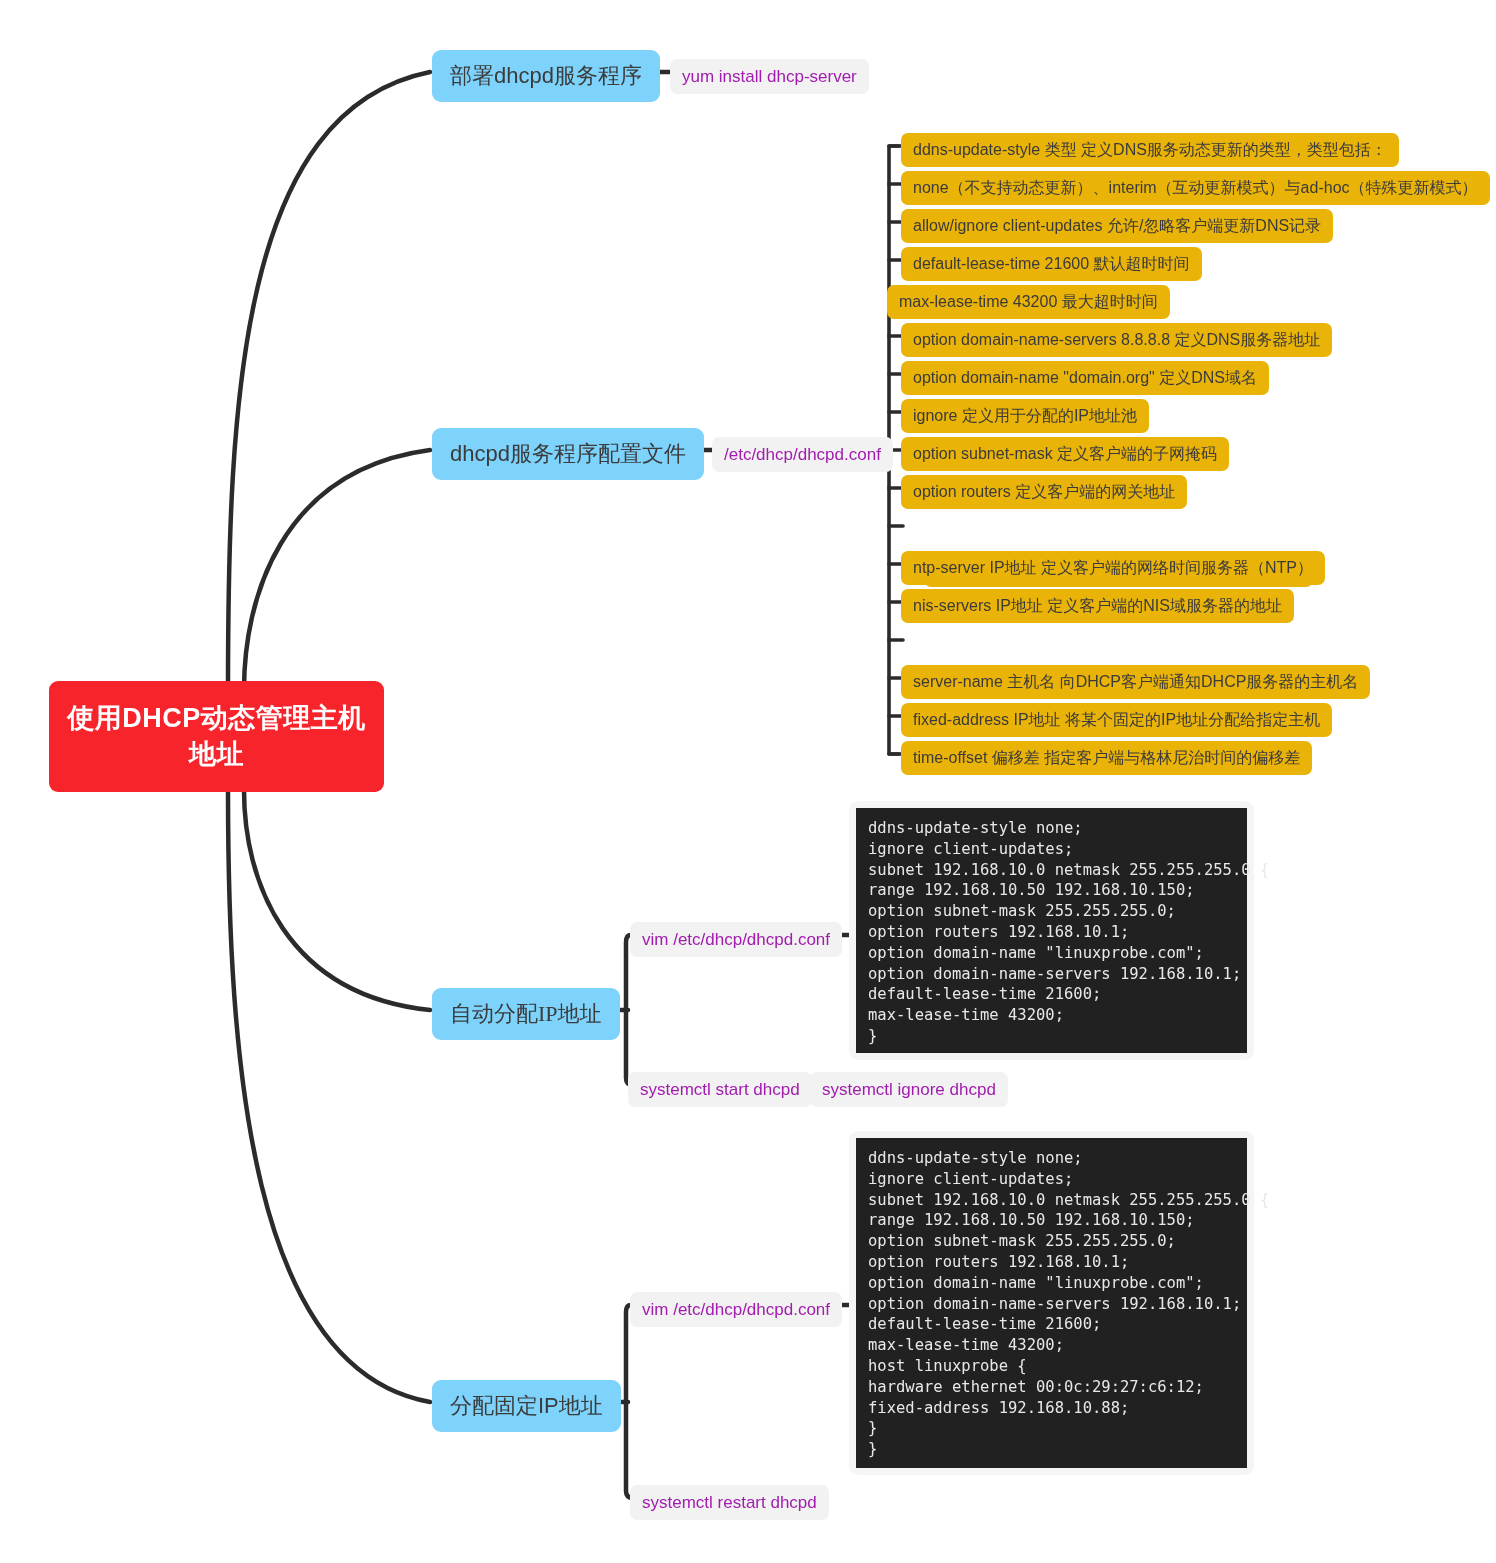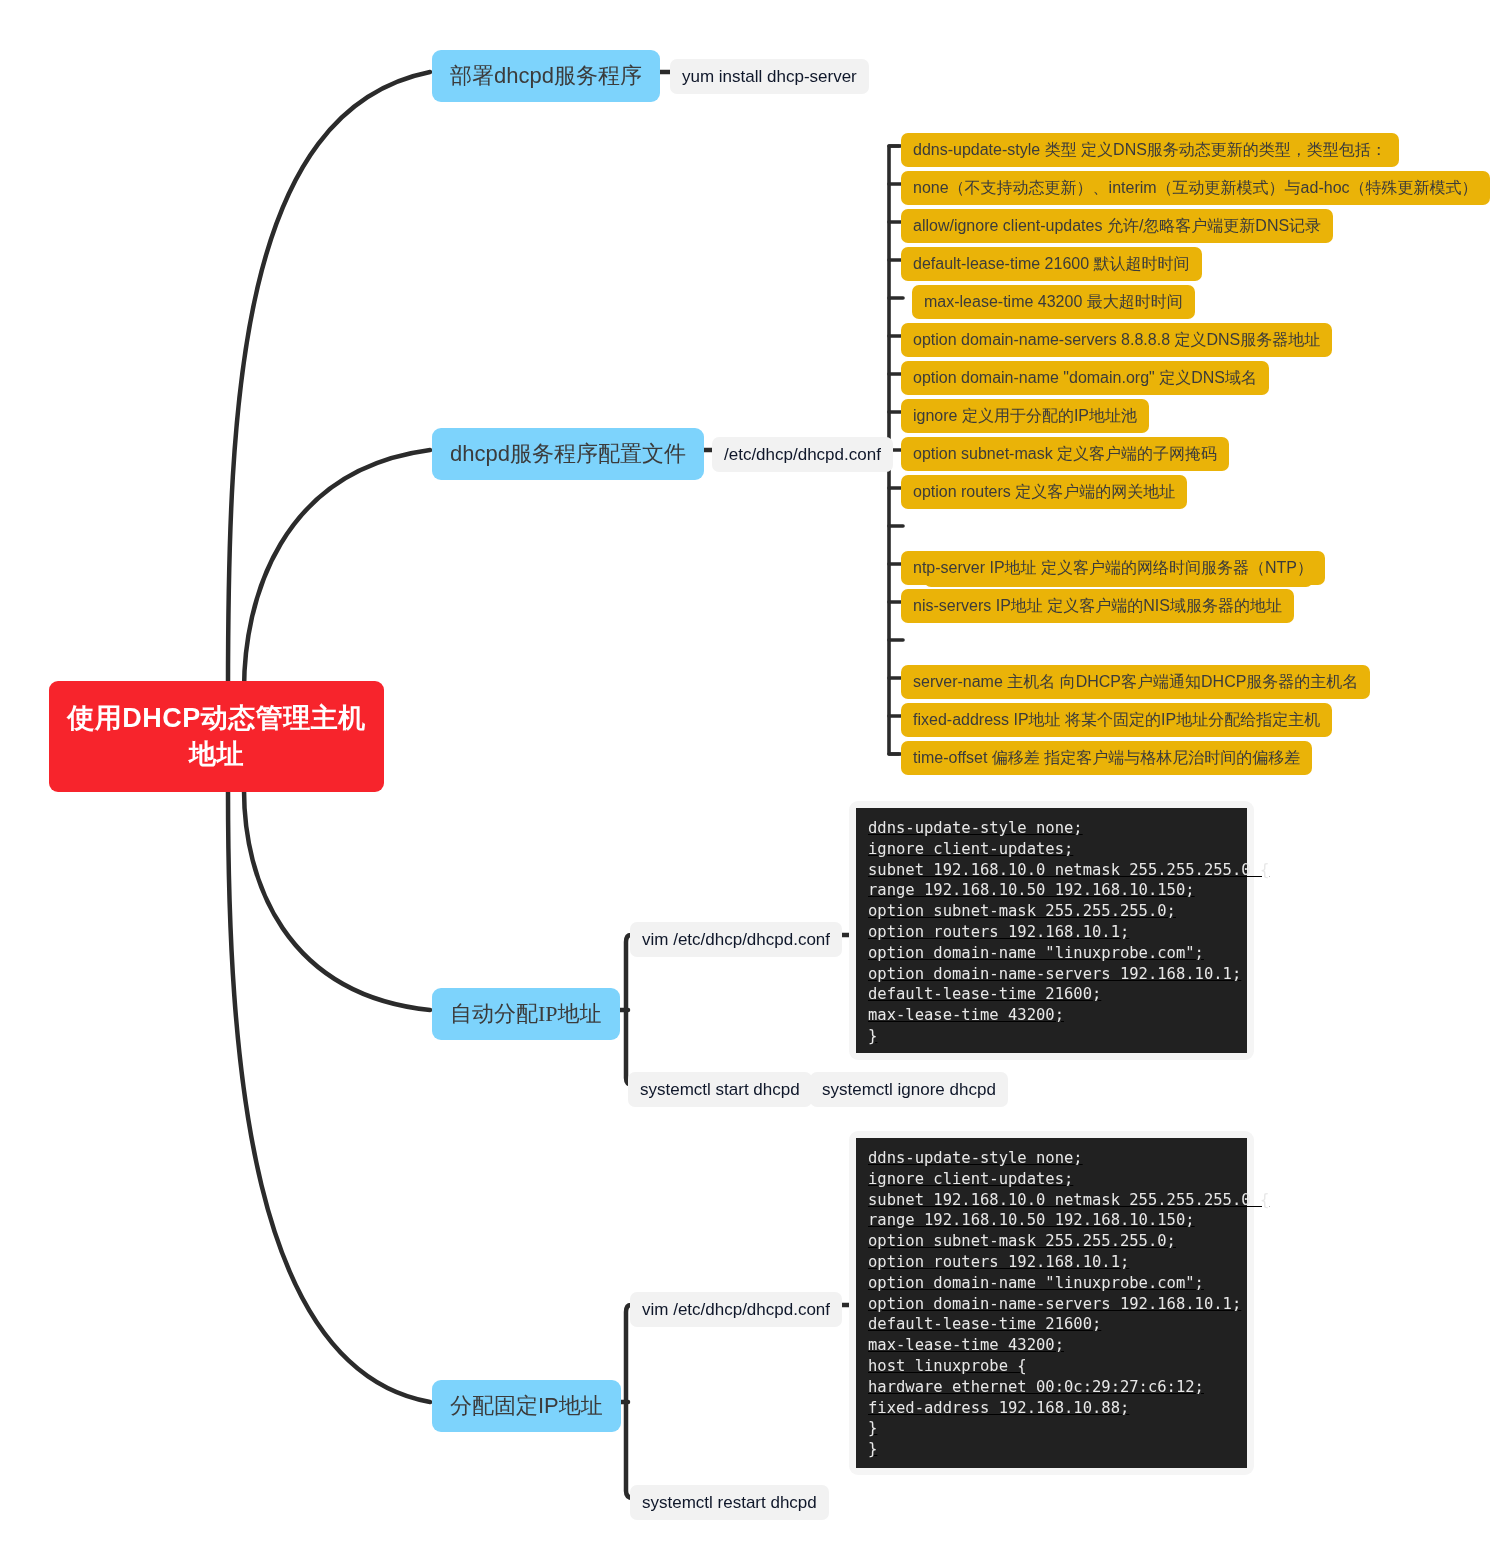--- a/index.html
+++ b/index.html
@@ -46,21 +46,21 @@
     font-size:22px;
     line-height:1;
     padding:15px 18px;
     white-space:nowrap;
   }
   
   .l2{
     position:absolute;
     background:#f2f2f2;
     border-radius:7px;
-    color:#0f172a;
+    color:#a21caf;
     font-size:17px;
     line-height:1;
     padding:9px 12px;
     white-space:nowrap;
   }
   
   .l3{
     position:absolute;
     background:#eab308;
     border-radius:7px;
@@ -70,21 +70,20 @@
     padding:9px 12px;
     white-space:nowrap;
   }
   
   .code-wrap{
     position:absolute;
     background:#f5f5f5;
     border-radius:9px;
     padding:7px;
     box-sizing:border-box;
-    text-decoration:underline;
   }
   .code-inner{
     background:#212121;
     color:#e8e8e8;
     font-family:"DejaVu Sans Mono","Liberation Mono",monospace;
     font-size:15.5px;
     line-height:20.8px;
     padding:10px 12px;
     white-space:pre;
     box-sizing:border-box;
@@ -173,21 +172,21 @@
   </div>
   <div class="l3" style="left:901px; top:171px;">
     <span>none（不支持动态更新）、interim（互动更新模式）与ad-hoc（特殊更新模式）</span>
   </div>
   <div class="l3" style="left:901px; top:209px;">
     <span>allow/ignore client-updates  允许/忽略客户端更新DNS记录</span>
   </div>
   <div class="l3" style="left:901px; top:247px;">
     <span>default-lease-time 21600  默认超时时间</span>
   </div>
-  <div class="l3" style="left:912px; top:285px;">
+  <div class="l3" style="left:887px; top:285px;">
     <span>max-lease-time 43200  最大超时时间</span>
   </div>
   <div class="l3" style="left:901px; top:323px;">
     <span>option domain-name-servers 8.8.8.8  定义DNS服务器地址</span>
   </div>
   <div class="l3" style="left:901px; top:361px;">
     <span>option domain-name "domain.org"  定义DNS域名</span>
   </div>
   <div class="l3" style="left:901px; top:399px;">
     <span>ignore  定义用于分配的IP地址池</span>

